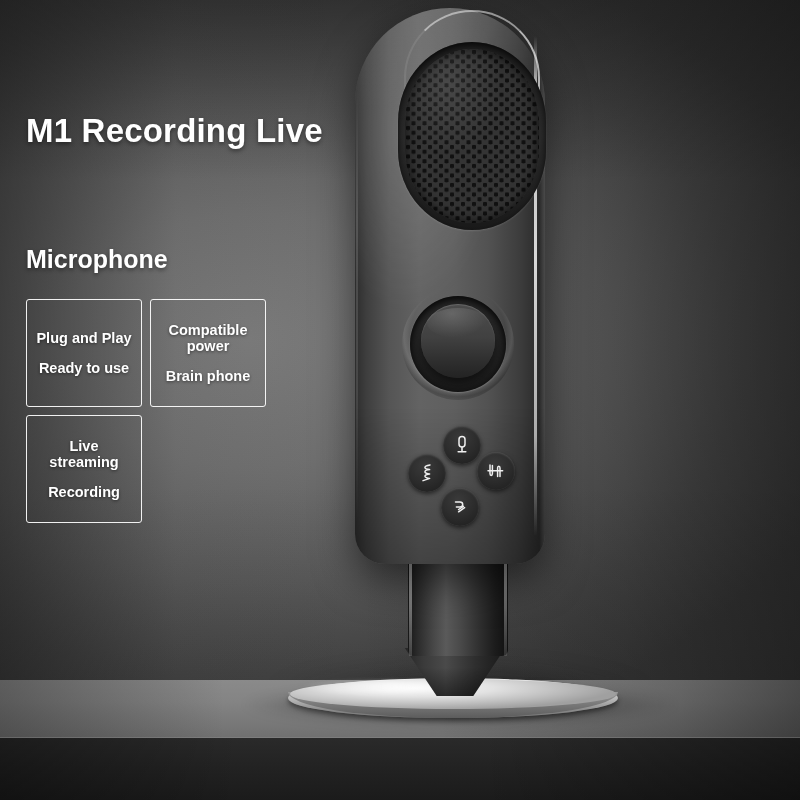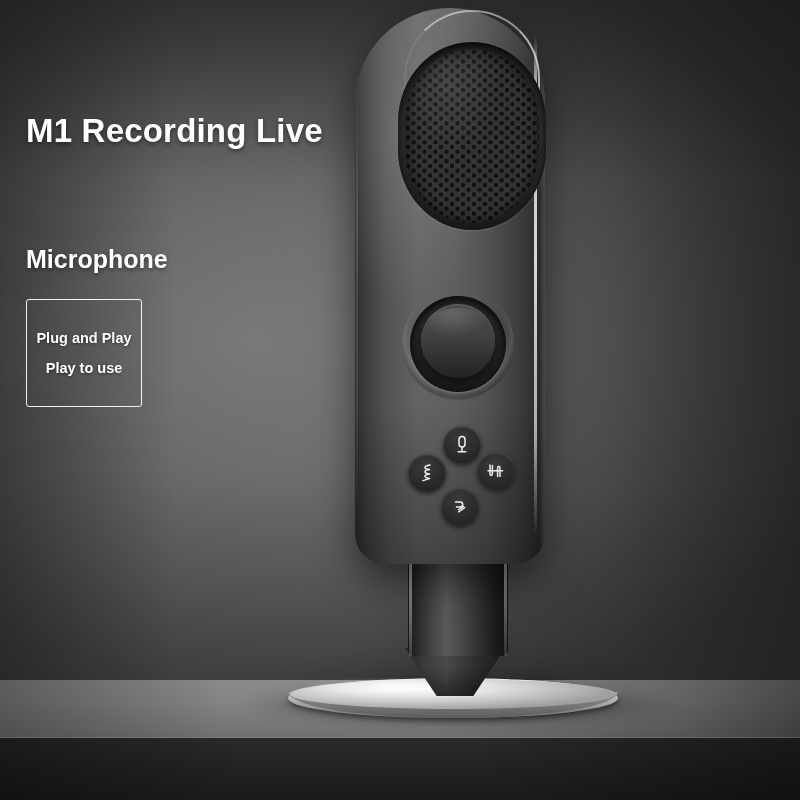--- a/index.html
+++ b/index.html
@@ -423,17 +423,25 @@
       </svg>
     </span>
   </div>
 
   <div class="title">M1 Recording Live</div>
   <div class="subtitle">Microphone</div>
 
   <div class="feature-grid">
     <div class="feature-box">
       <div class="feature-line">Plug and Play</div>
-      <div class="feature-line">Play to use</div>
+      <div class="feature-line">Ready to use</div>
+    </div>
+    <div class="feature-box">
+      <div class="feature-line">Compatible power</div>
+      <div class="feature-line">Brain phone</div>
+    </div>
+    <div class="feature-box">
+      <div class="feature-line">Live streaming</div>
+      <div class="feature-line">Recording</div>
     </div>
   </div>
 
 </div>
 
 </body></html>

